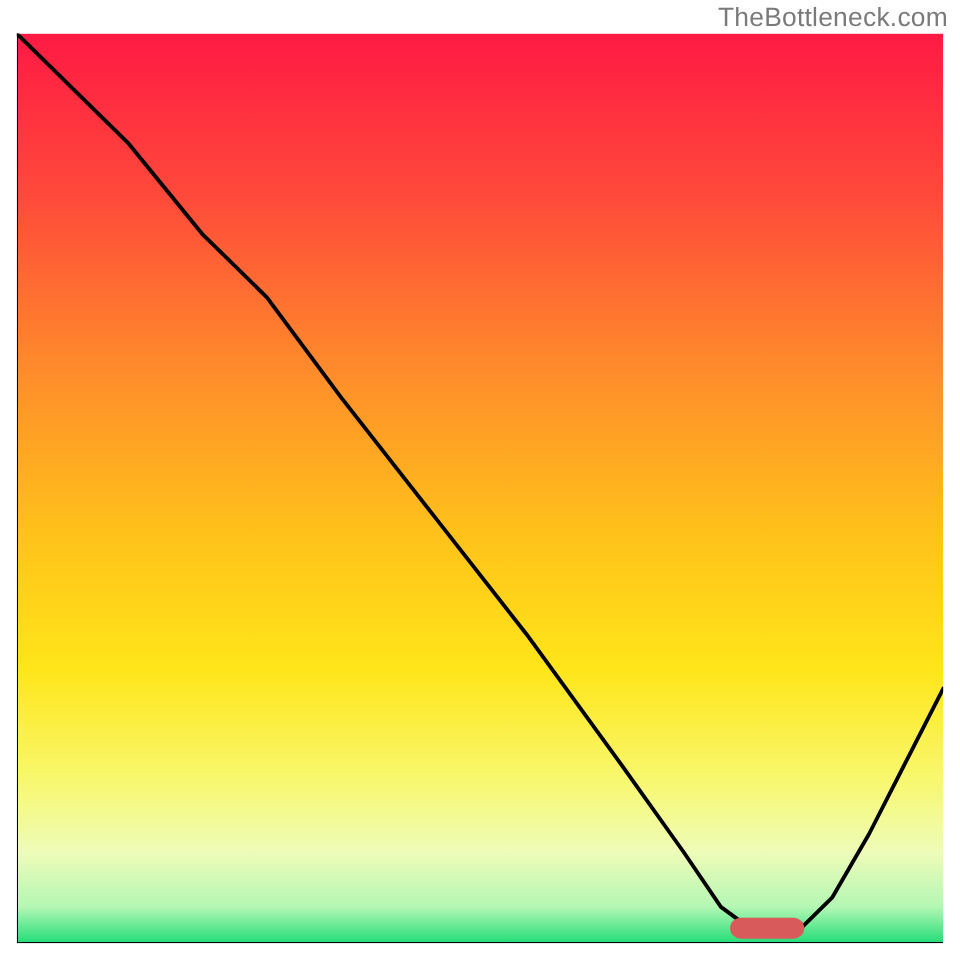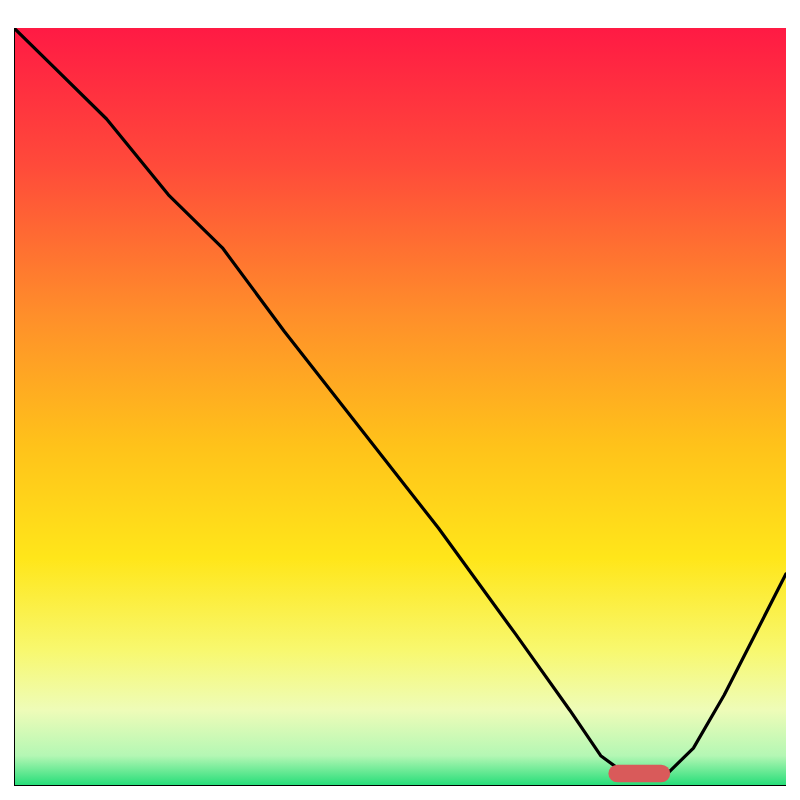--- a/index.html
+++ b/index.html
@@ -35,20 +35,21 @@
   }
   svg {
     display: block;
     width: 772px;
     height: 758px;
   }
 </style>
 </head>
 <body>
 <div class="wrap">
+  <div class="watermark">TheBottleneck.com</div>
   <div class="plot">
     <svg viewBox="0 0 772 758">
       <defs>
         <linearGradient id="bg-grad" x1="0" y1="0" x2="0" y2="1">
           <stop id="g0" offset="0%" stop-color="#ff1a44"></stop>
           <stop id="g1" offset="18%" stop-color="#ff4a3a"></stop>
           <stop id="g2" offset="38%" stop-color="#ff8f2a"></stop>
           <stop id="g3" offset="55%" stop-color="#ffc21a"></stop>
           <stop id="g4" offset="70%" stop-color="#ffe61a"></stop>
           <stop id="g5" offset="82%" stop-color="#f8f86e"></stop>

